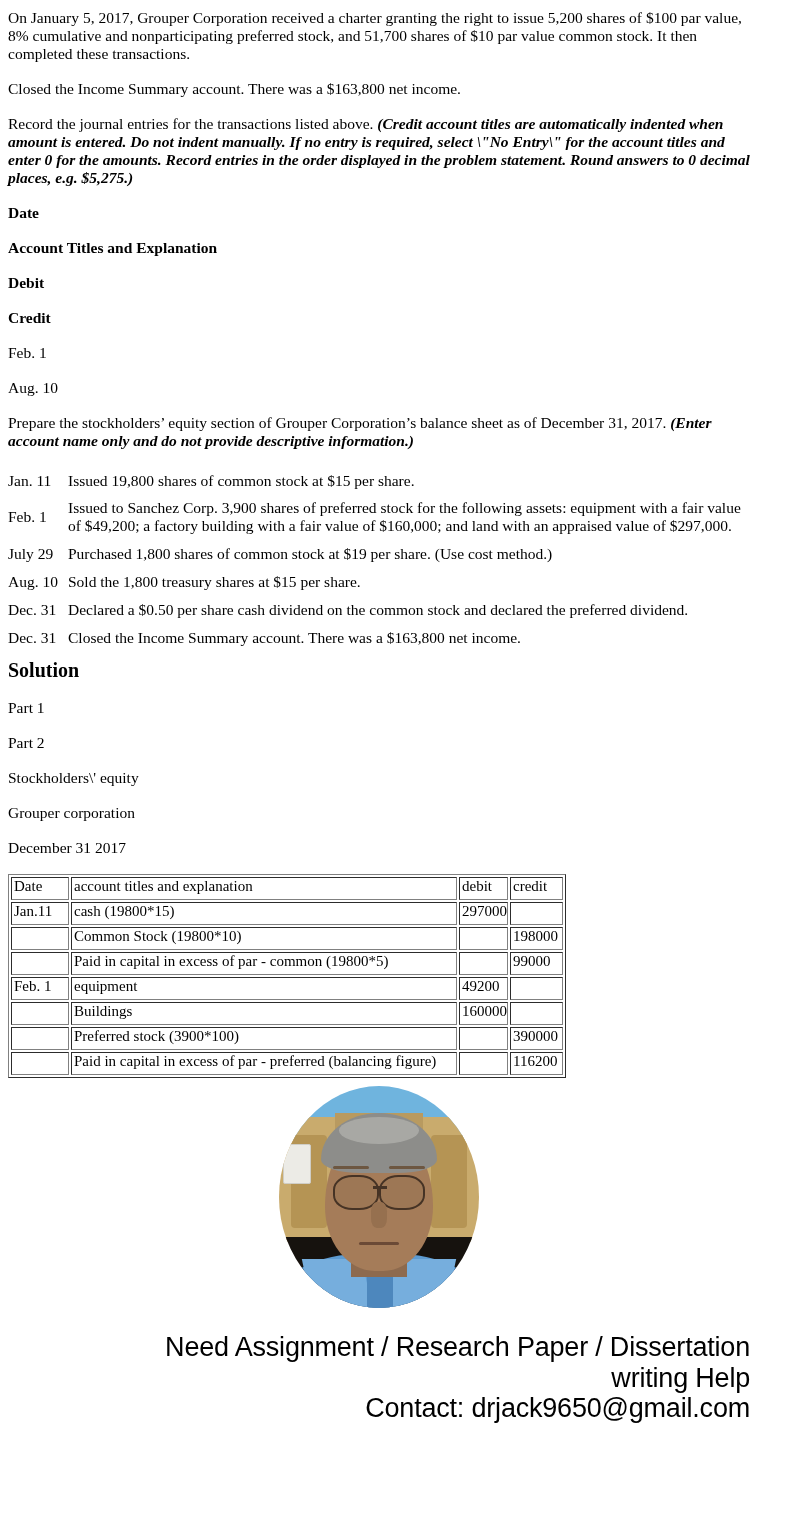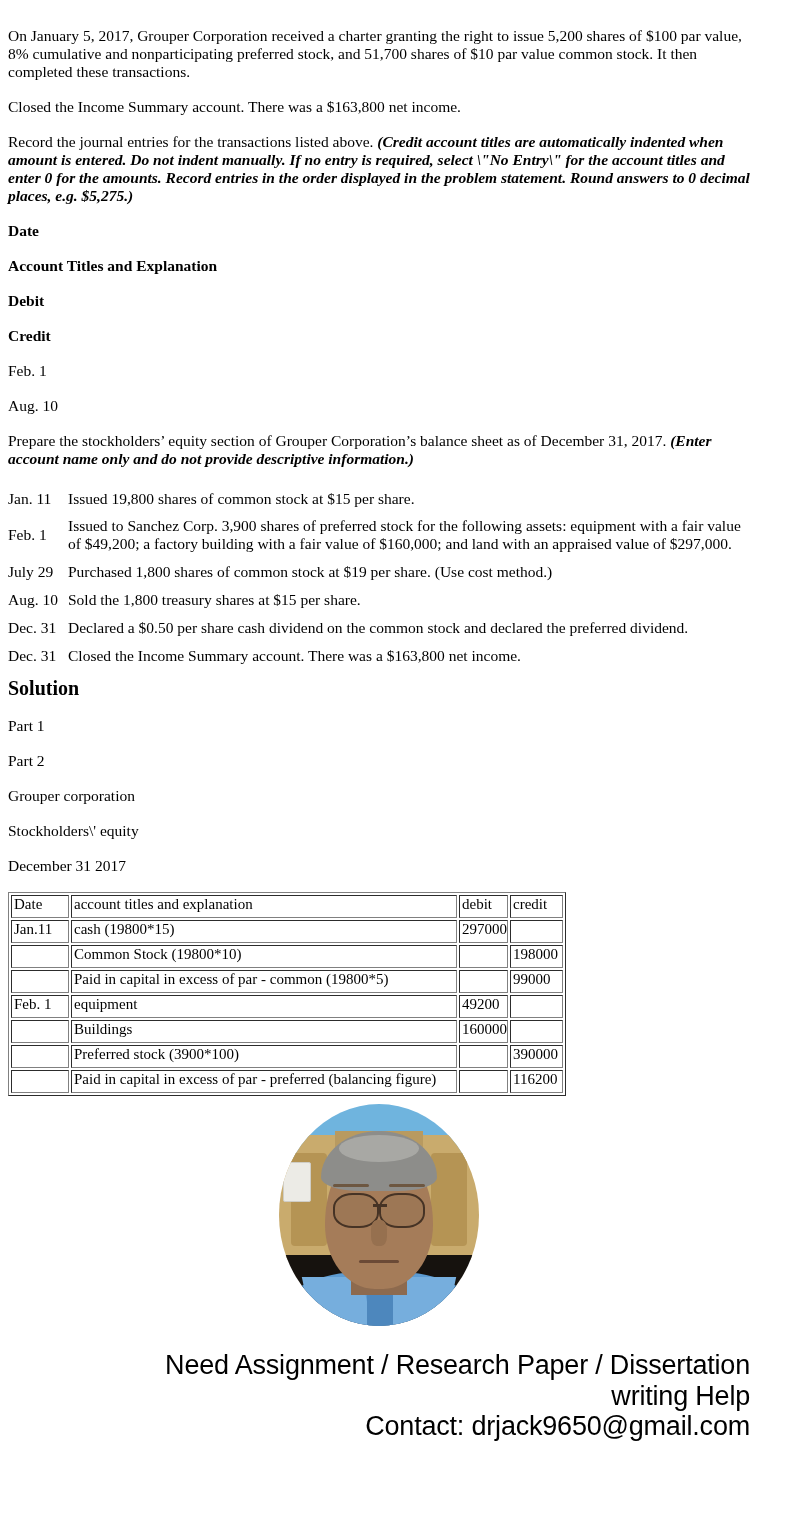--- a/index.html
+++ b/index.html
@@ -9,21 +9,21 @@
     background: #ffffff;
   }
   body {
     width: 794px;
     font-family: "Liberation Serif", "DejaVu Serif", serif;
     color: #000000;
   }
   .page {
     width: 758px;
     box-sizing: border-box;
-    padding: 18px 8px;
+    padding: 0 8px;
     overflow: hidden;
   }
 
   
   .para {
     font-size: 15.5px;
     line-height: 1.16;
     margin: 0 0 17px 0;
     text-align: left;
   }
@@ -231,22 +231,22 @@
         <td class="tx-date">Dec. 31</td>
         <td class="tx-desc">Closed the Income Summary account. There was a $163,800 net income.</td>
       </tr>
     </tbody>
   </table>
 
   <h3 class="solution">Solution</h3>
 
   <div class="label-line">Part 1</div>
   <div class="label-line">Part 2</div>
+  <div class="label-line">Stockholders\' equity</div>
   <div class="label-line">Grouper corporation</div>
-  <div class="label-line">Stockholders\' equity</div>
   <div class="label-line">December 31 2017</div>
 
   <div class="journal-wrap">
     <table class="journal">
       <colgroup>
         <col class="c-date">
           <col class="c-acct">
           <col class="c-debit">
           <col class="c-credit">
       </colgroup>

